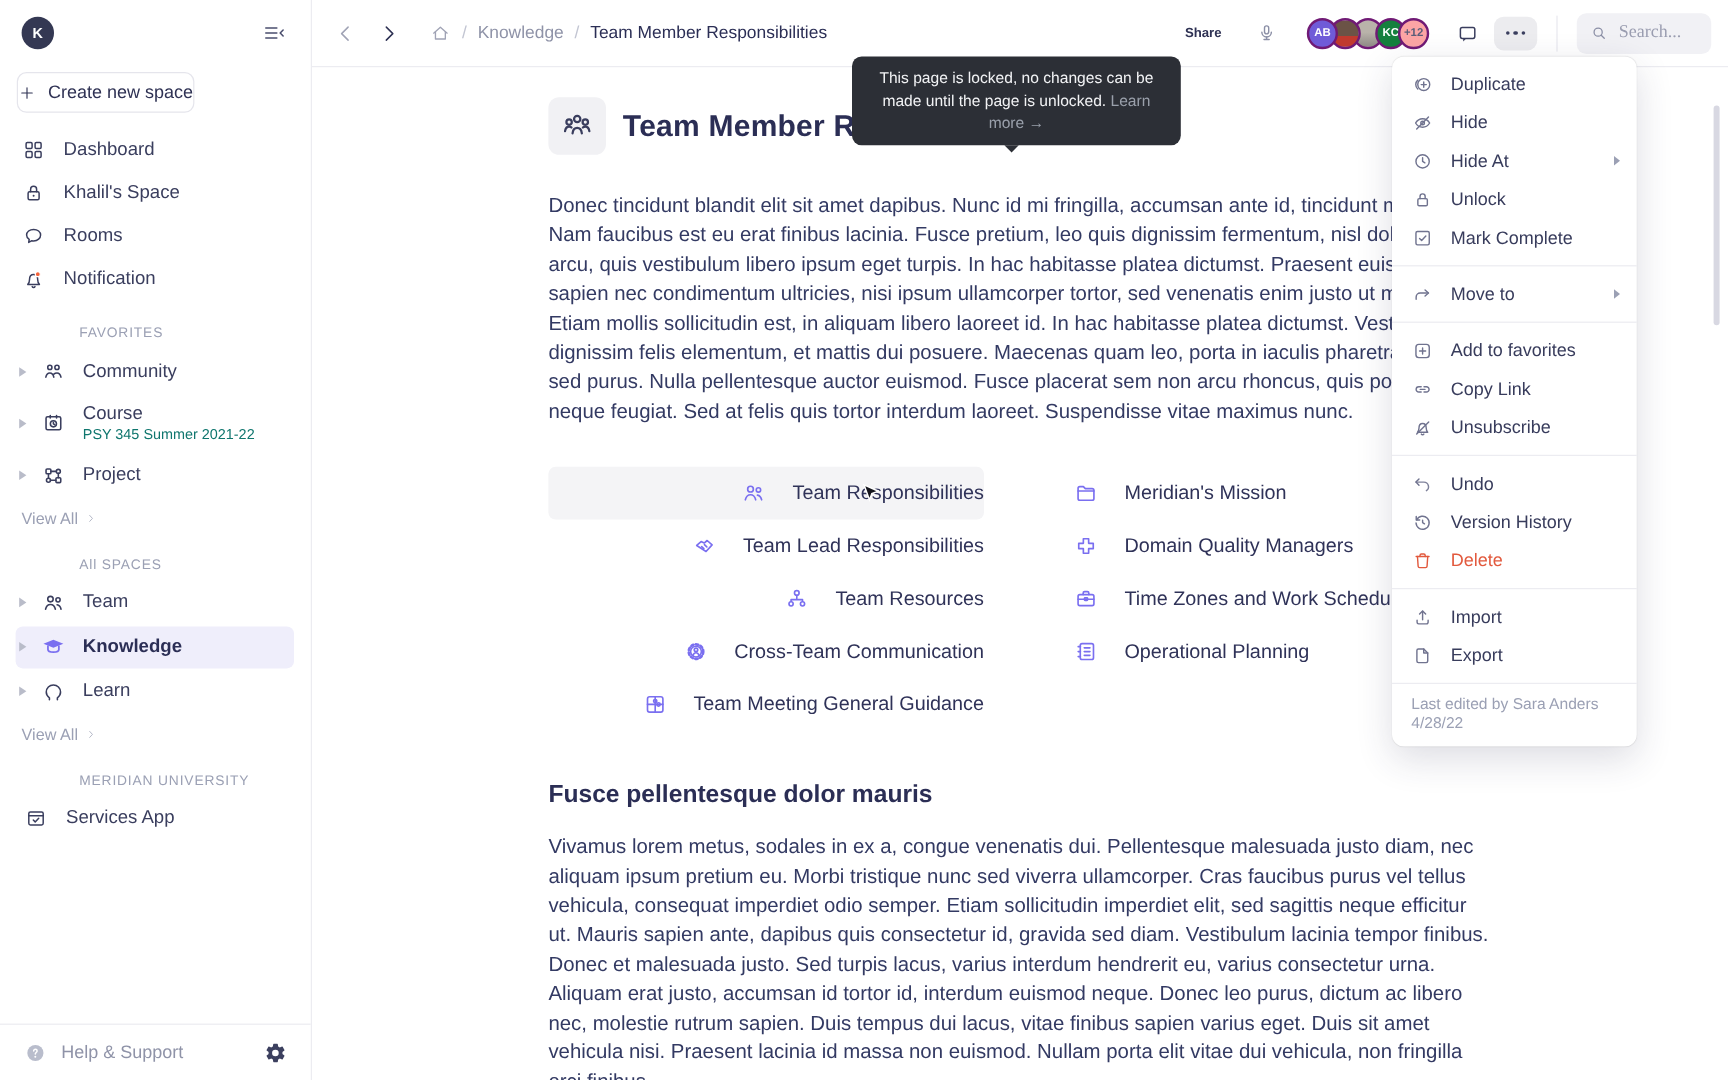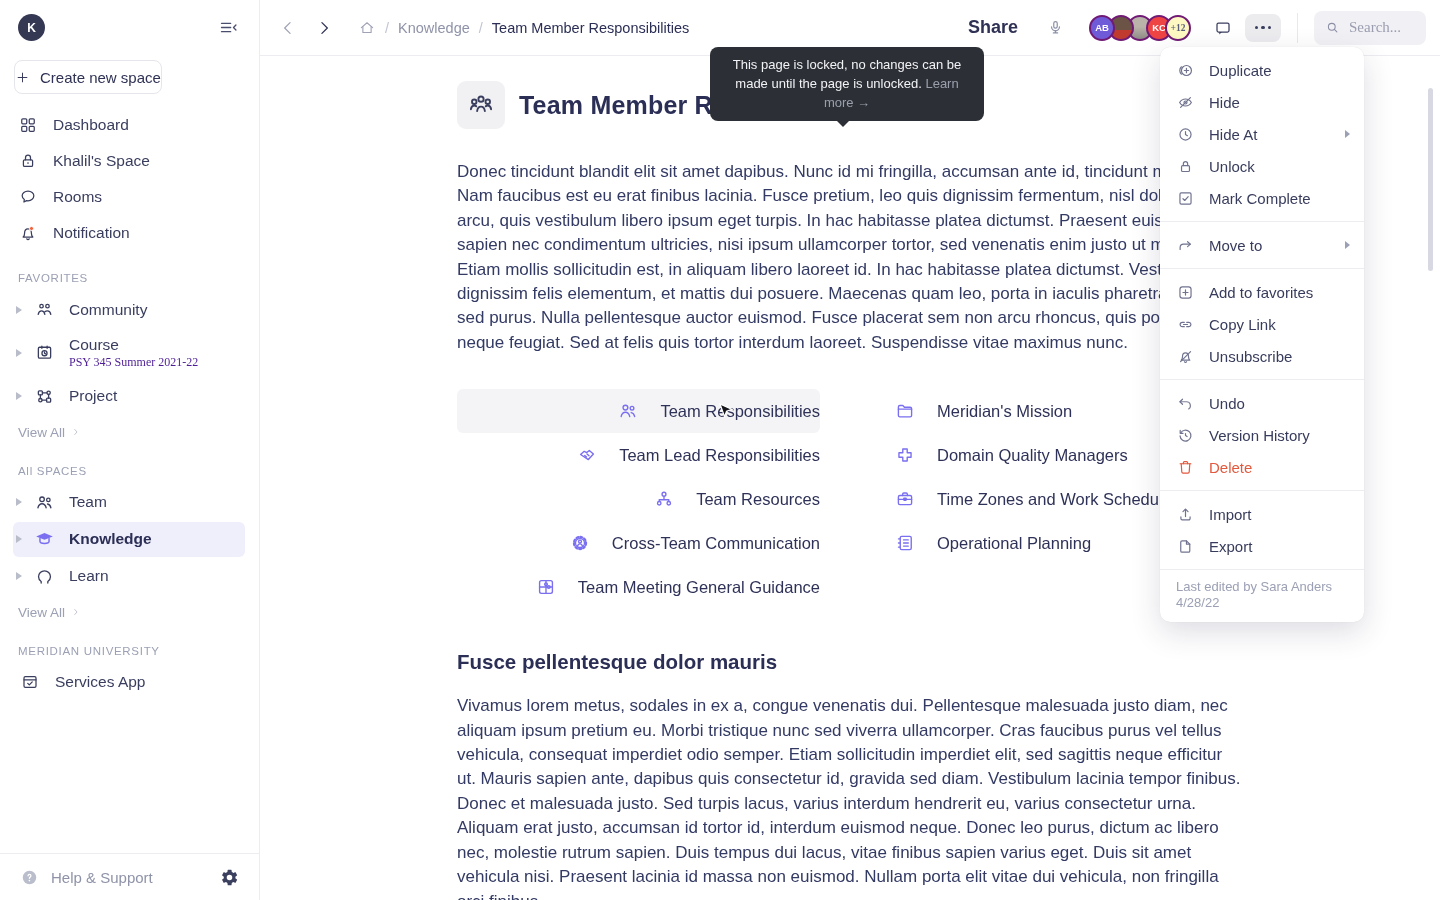--- a/index.html
+++ b/index.html
@@ -13,56 +13,56 @@
   
   .sidebar { width:260px; min-width:260px; height:100%; border-right:1px solid #ececf1; position:relative; background:#fff; }
   .sb-top { display:flex; align-items:center; justify-content:space-between; padding:14px 20px 0 18px; }
   .logo { width:27px; height:27px; border-radius:50%; background:#343853; color:#fff; font-size:12px; font-weight:bold; display:flex; align-items:center; justify-content:center; }
   .collapse { color:#4a4e6e; cursor:pointer; }
   .create-btn { margin:19px 14px 0; height:34px; border:1px solid #e5e5ec; border-radius:8px; background:#fff;
     display:flex; align-items:center; justify-content:center; gap:10px; font-size:15px; font-weight:500; color:#2f3254; cursor:pointer; }
   .nav { margin-top:13px; }
   .nav-item { display:flex; align-items:center; gap:15px; padding:8px 18px; font-size:15.5px; color:#3a3e5e; cursor:pointer; }
   .nav-item .nic { color:#3a3e5e; width:20px; height:20px; }
-  .sec-label { padding:21px 18px 7px; font-size:11.5px; letter-spacing:.7px; color:#9ba0b4; }
+  .sec-label { padding:21px 18px 7px; font-size:11.5px; letter-spacing:.7px; color:#9ba0b4;margin-left:48px; }
   .tree-item { display:flex; align-items:center; gap:9px; padding:8px 12px 8px 13px; font-size:15.5px; color:#3a3e5e; position:relative; cursor:pointer; }
   .caret { width:0; height:0; border-left:6px solid #b9bcc9; border-top:4.5px solid transparent; border-bottom:4.5px solid transparent; margin:0 3px; flex:none; }
   .tic { width:21px; height:21px; color:#3a3e5e; flex:none; margin-right:5px; position:relative; z-index:1; }
   .tree-item.active::before { content:""; position:absolute; left:13px; right:14px; top:1px; bottom:1px; background:#efeefb; border-radius:6px; }
   .tree-item.active .tlabel { font-weight:bold; color:#2b2e55; }
   .tree-item > * { position:relative; z-index:1; }
   .sub2 { display:flex; flex-direction:column; line-height:1.15; }
-  .sub2 .small { font-size:12px; color:#4c1d95; margin-top:2px;font-family:Liberation Serif, serif; }
+  .sub2 .small { font-size:12px; color:#0f766e; margin-top:2px; }
   .view-all { display:flex; align-items:center; gap:6px; padding:10px 18px 4px; font-size:13.5px; color:#9ba0b4; cursor:pointer; }
   .sb-footer { position:absolute; left:0; right:0; bottom:0; height:47px; border-top:1px solid #ececf1;
     display:flex; align-items:center; padding:0 20px; gap:12px; }
   .sb-footer .help-label { font-size:15px; color:#8f93a8; flex:1; }
   .gear { color:#3c405f; cursor:pointer; }
 
   
   .main { flex:1; position:relative; }
   .topbar { height:56px; display:flex; align-items:center; padding:0 14px 0 18px; border-bottom:1px solid #ececf1; }
   .tb-ic { color:#a0a3b5; cursor:pointer; }
   .tb-ic.dark { color:#2f3254; }
   .crumb { display:flex; align-items:center; gap:9px; margin-left:24px; font-size:14.5px; }
   .crumb .sep { color:#c2c5d2; }
   .crumb .dim { color:#8f93a8; cursor:pointer; }
   .crumb .cur { color:#2b2e55; font-weight:500; }
   .tb-right { margin-left:auto; display:flex; align-items:center; }
-  .share { font-size:18px; font-weight:600; color:#2f3254; cursor:pointer; }
+  .share { font-size:11px; font-weight:600; color:#2f3254; cursor:pointer; }
   .mic { margin-left:28px; color:#8b8fa6; cursor:pointer; }
   .avatars { display:flex; margin-left:24px; }
   .av { width:26px; height:26px; border-radius:50%; border:2px solid #701a75; display:flex; align-items:center; justify-content:center;
     font-size:9.5px; font-weight:bold; color:#fff; margin-left:-7px; position:relative; cursor:pointer; }
   .av:first-child { margin-left:0; }
   .av.a1 { background:#6f5bd8; z-index:6; }
   .av.p1 { background:linear-gradient(180deg,#6b5346 58%,#c03a2e 58%); z-index:5; }
   .av.p2 { background:linear-gradient(180deg,#b9b3aa 45%,#8e8a85 100%); z-index:3; }
-  .av.a2 { background:#ef4444; z-index:4;text-align:right; }
-  .av.cnt { background:#fef9c3; color:#5b5e7a; z-index:7;font-family:Liberation Serif, serif; }
+  .av.a2 { background:#15803d; z-index:4;text-align:right; }
+  .av.cnt { background:#fca5a5; color:#5b5e7a; z-index:7; }
   .comment { margin-left:22px; color:#3a3e5e; cursor:pointer; }
   .dots { margin-left:12px; width:36px; height:28px; border-radius:8px; background:#ececef; display:flex; align-items:center; justify-content:center; gap:3px; cursor:pointer; }
   .dots i { width:3.6px; height:3.6px; border-radius:50%; background:#3a3e5e; }
   .vdiv { width:1px; height:30px; background:#e8e8ee; margin-left:16px; }
   .search { margin-left:16px; width:112px; height:34px; background:#f1f1f5; border-radius:8px; display:flex; align-items:center; padding:0 10px; gap:8px; }
   .search input { border:none; outline:none; background:transparent; width:70px; font-size:15px; color:#0c4a6e; font-family:Liberation Serif, serif; }
   .search input::placeholder { color:#9a9db0; }
   .search .mag { color:#8b8fa6; }
 
   

